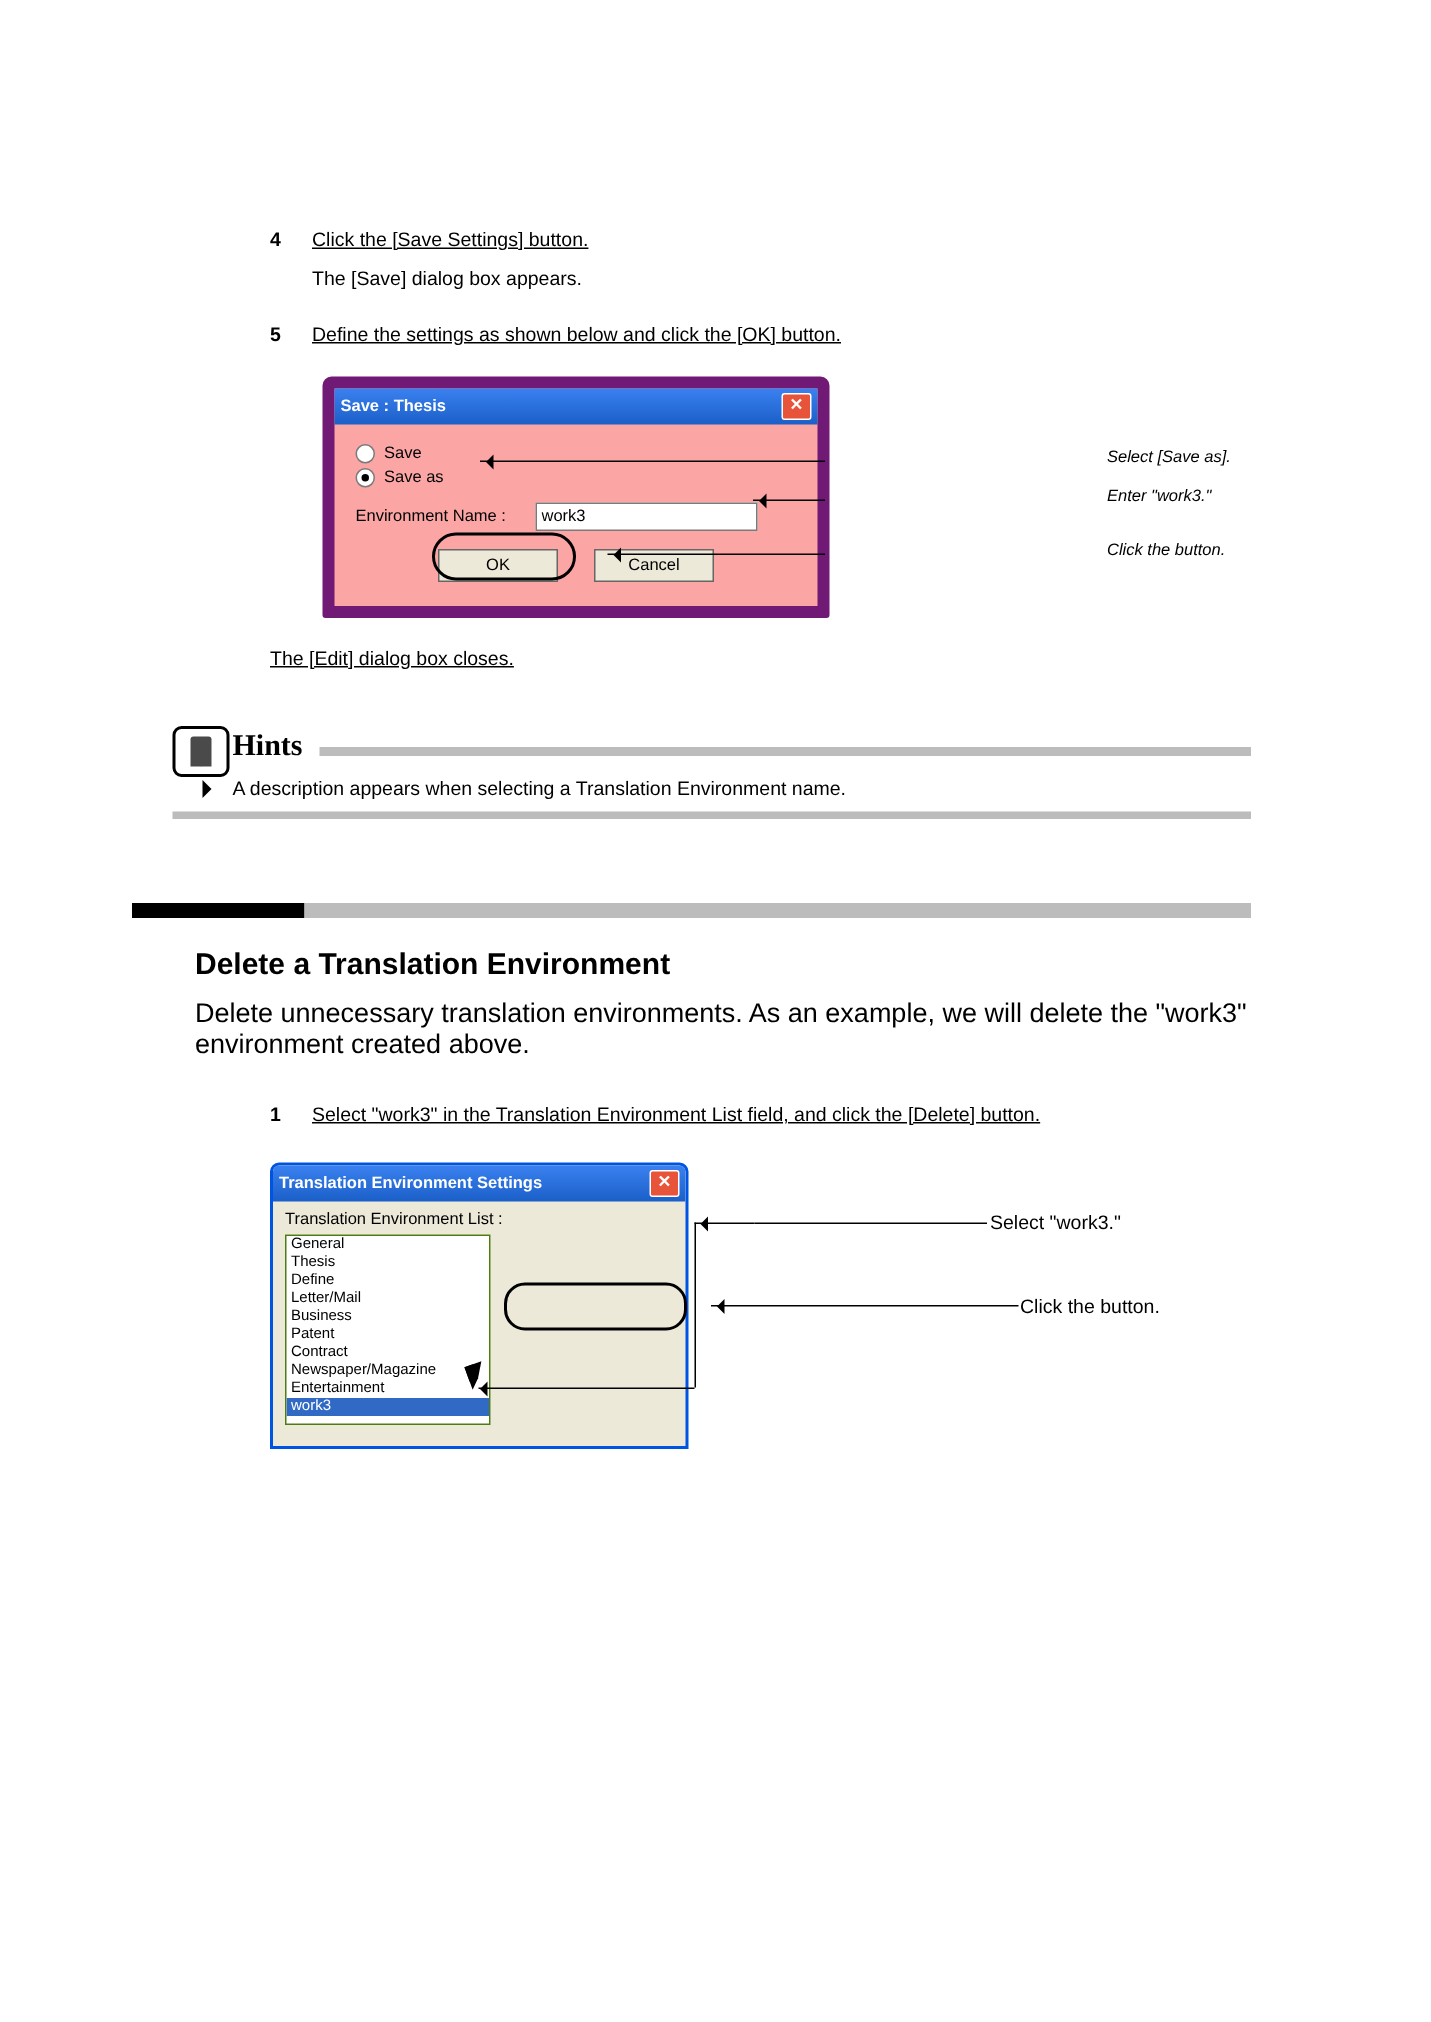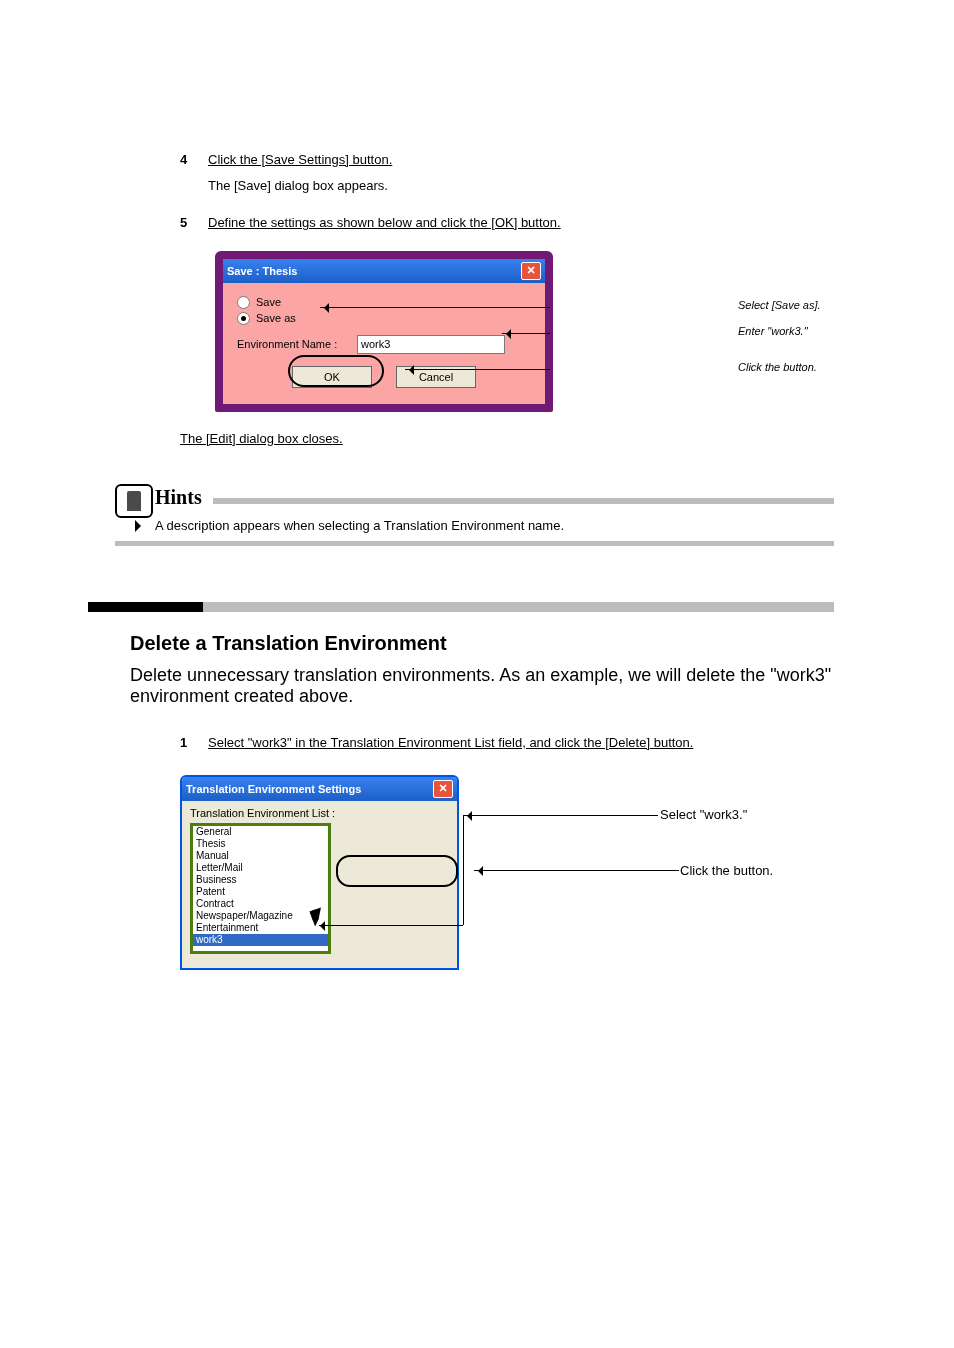--- a/index.html
+++ b/index.html
@@ -237,21 +237,21 @@
     overflow:hidden;
   }
   .settings-body{
     padding:6px 8px 14px 8px;
   }
   .list-label{
     display:block; margin-bottom:4px;
   }
   .env-list{
     width:135px; height:125px;
-    border:3px solid #4d7c0f;
+    border:1px solid #4d7c0f;
     background:#fff;
     font-size:10px;
     overflow:hidden;
     float:left;
     position:relative;
   }
   .env-list div{ padding:0 3px; line-height:12px; height:12px; white-space:nowrap;}
   .env-list .selected{ background:#316ac5; color:#fff; }
   .btn-col{
     float:right; width:110px;
@@ -379,21 +379,21 @@
     <div class="settings-dialog">
       <div class="titlebar">
         <span>Translation Environment Settings</span>
         <span class="closebtn">✕</span>
       </div>
       <div class="settings-body">
         <span class="list-label">Translation Environment List :</span>
         <div class="env-list">
           <div>General</div>
           <div>Thesis</div>
-          <div>Manual</div>
+          <div>Define</div>
           <div>Letter/Mail</div>
           <div>Business</div>
           <div>Patent</div>
           <div>Contract</div>
           <div>Newspaper/Magazine</div>
           <div>Entertainment</div>
           <div class="selected">work3</div>
         </div>
         <div style="clear:both;"></div>
       </div>

